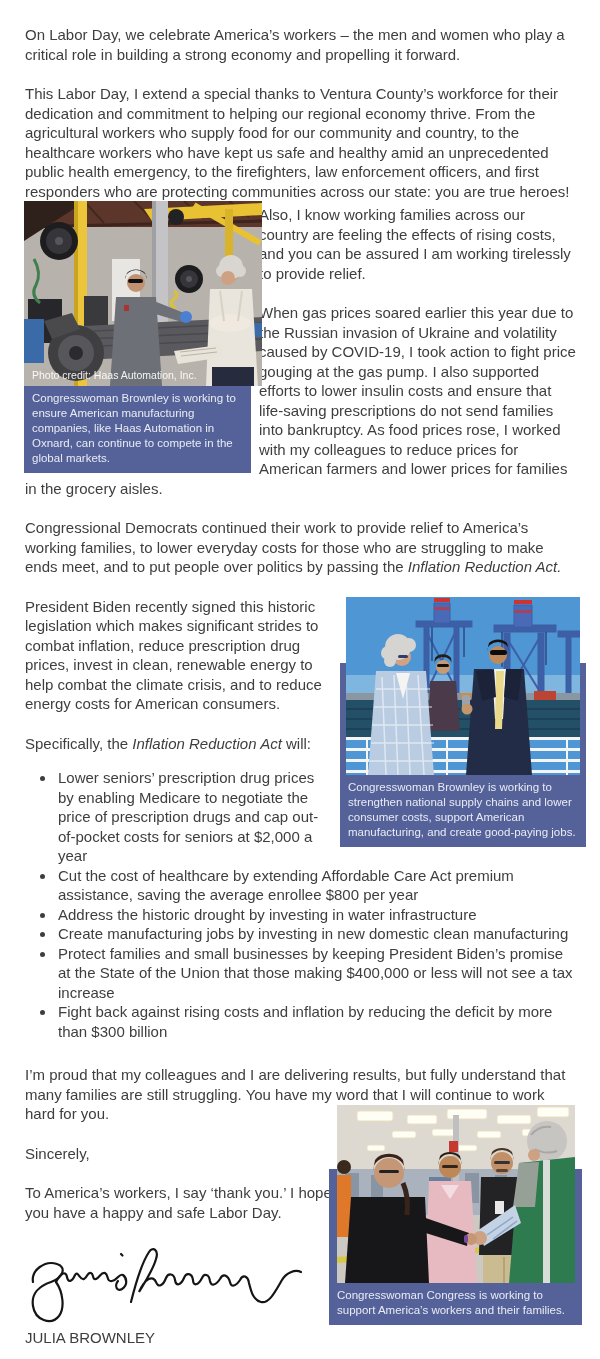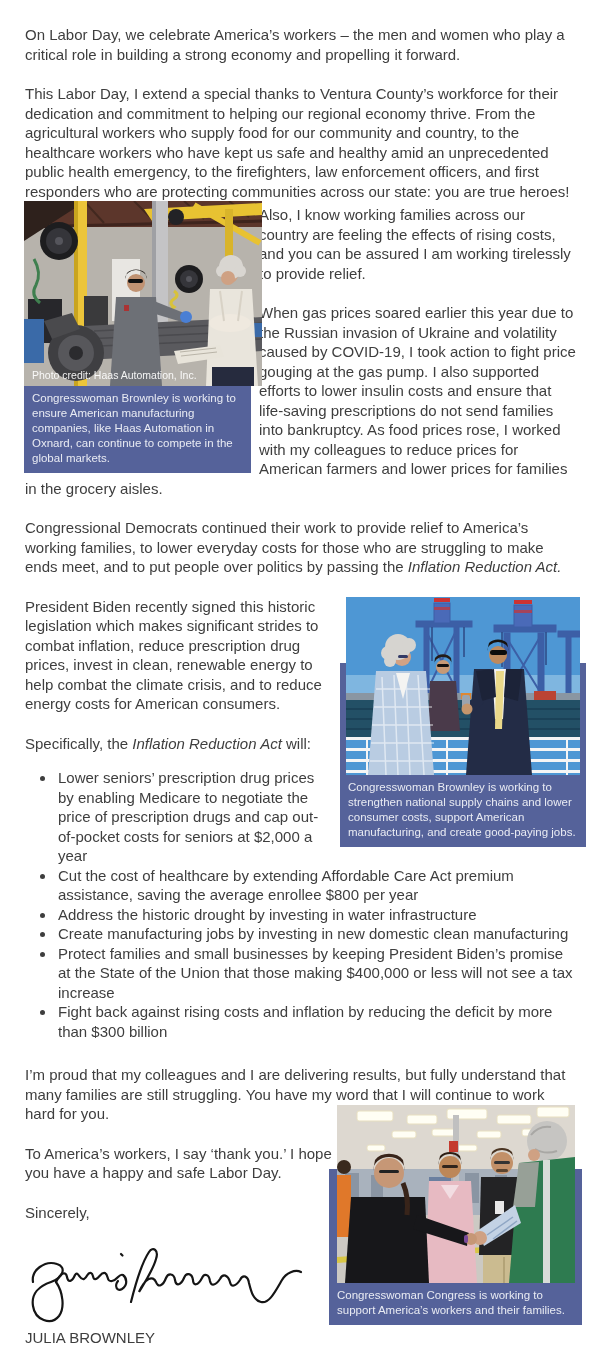--- a/index.html
+++ b/index.html
@@ -274,22 +274,22 @@
         <path d="M150,130 L176,112 M156,134 L180,116" stroke="#8fa6c4" stroke-width="1.5"></path>
         <circle cx="143" cy="133" r="7" fill="#cfa183"></circle>
         <circle cx="134" cy="134" r="6" fill="#c69776"></circle>
         <rect x="127" y="130" width="4" height="8" rx="2" fill="#7a4a9a"></rect>
       </svg>
     </div>
     <div class="caption">Congresswoman Congress is working to support America’s workers and their families.</div>
   </div>
 
   <div class="closing-col">
+    <p>Sincerely,</p>
     <p>To America’s workers, I say ‘thank you.’ I hope you have a happy and safe Labor Day.</p>
-    <p>Sincerely,</p>
 
     <svg class="sig" width="282" height="86" viewBox="0 0 282 86">
       <g fill="none" stroke="#151515" stroke-width="2.2" stroke-linecap="round">
         <path d="M8,40 C6,28 20,18 32,22 C42,25 38,36 26,40 C14,44 6,52 8,64 C10,78 26,84 34,74 C40,66 38,50 31,40"></path>
         <path d="M31,40 C36,30 41,29 42,35 C43,41 47,40 50,33 C53,28 55,39 59,37 C63,35 62,30 66,31 C69,32 67,38 71,37 C75,35 76,30 80,31 C84,33 81,40 87,39 C93,38 94,31 98,33 C102,36 103,43 97,47 C92,50 89,44 93,39"></path>
         <path d="M96,12 l1.5,1.5"></path>
         <path d="M106,60 C110,44 116,22 124,10 C128,4 134,8 131,17 C128,28 120,40 114,50 C120,36 128,33 131,40 C133,46 138,44 141,36 C143,31 149,31 150,38 C151,45 156,43 159,36 C161,30 167,31 168,38 C168,44 173,44 177,36 C179,31 184,32 185,39 C186,45 191,43 195,37 C198,31 203,33 205,40 C206,46 211,44 215,38 C218,32 223,34 224,41 C226,49 228,58 236,60 C244,62 250,50 257,38 C261,31 270,27 276,30"></path>
       </g>
     </svg>
 

